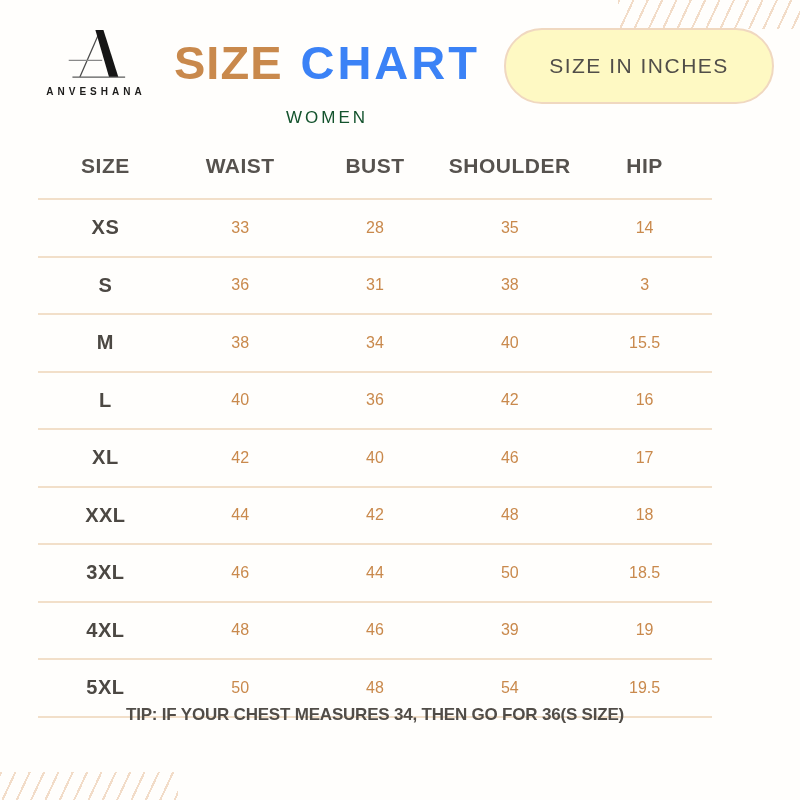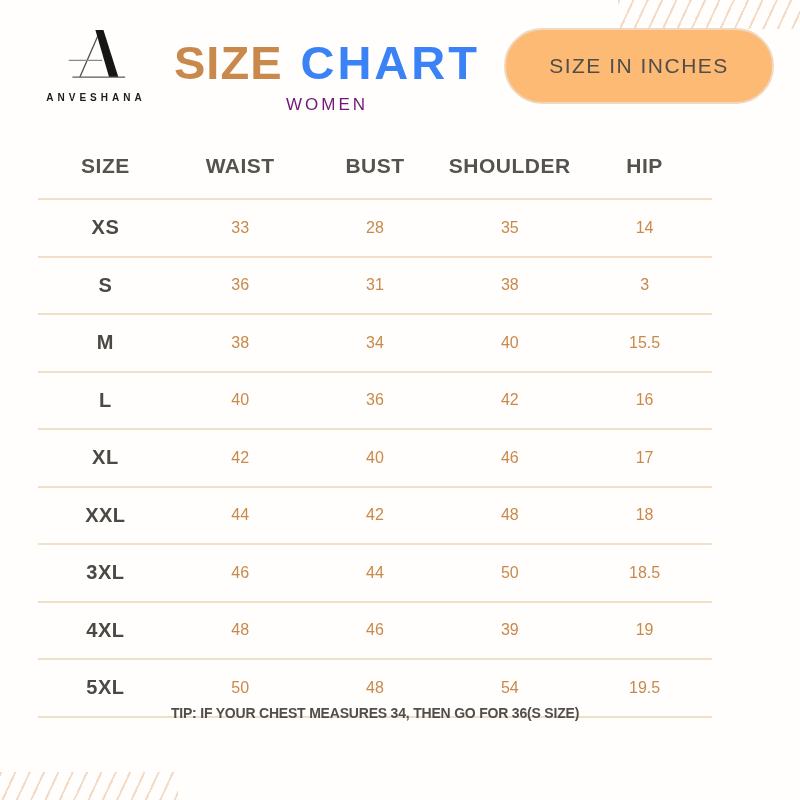--- a/index.html
+++ b/index.html
@@ -12,53 +12,53 @@
   .hatch{
     position:absolute;z-index:0;
     background:repeating-linear-gradient(115deg,#f2dcc8 0 2px,transparent 2px 13px);
   }
   .hatch-tr{top:0;right:0;width:182px;height:29px;}
   .hatch-bl{bottom:0;left:0;width:178px;height:28px;}
 
   
   .logo{position:absolute;left:44px;top:26px;width:104px;text-align:center;z-index:2;}
   .logo-mark{display:block;margin:0 auto;width:62px;height:60px;}
-  .logo-name{margin-top:6px;font-size:10px;font-weight:700;letter-spacing:4px;color:#1d1c1b;}
+  .logo-name{font-size:10px;font-weight:700;letter-spacing:4px;color:#1d1c1b;}
 
   
   .title-block{position:absolute;left:168px;top:38px;width:318px;text-align:center;z-index:2;}
   .title{margin:0;font-size:47px;line-height:1.05;font-weight:700;letter-spacing:1px;white-space:nowrap;}
   .title-accent{color:#c9894c;margin-right:10px;}
   .title-rest{color:#3b82f6;letter-spacing:3px;margin-left:8px;}
-  .subtitle{margin-top:8px;font-size:17px;font-weight:500;letter-spacing:3px;color:#701a75;}
+  .subtitle{margin-top:21px;font-size:17px;font-weight:500;letter-spacing:3px;color:#14532d;}
 
   
   .badge{
     position:absolute;left:504px;top:28px;width:266px;height:72px;z-index:1;
-    border:2px solid #f0d8c0;border-radius:40px;background:#fdba74;
+    border:2px solid #f0d8c0;border-radius:40px;background:#fef9c3;
     display:flex;align-items:center;justify-content:center;
     font-size:21px;letter-spacing:1.5px;color:#514e49;font-weight:500;
   }
 
   
   .size-table{position:absolute;left:38px;top:134px;width:674px;z-index:1;}
   .t-row{
     display:grid;grid-template-columns:repeat(5,1fr);
     height:55.5px;border-bottom:2px solid #f2dfc9;
   }
   .t-head{height:64px;}
   .cell{display:flex;align-items:center;justify-content:center;}
   .cell.head{font-size:21px;font-weight:700;letter-spacing:0.5px;color:#56524e;}
   .cell.size{font-size:20px;font-weight:700;letter-spacing:0.5px;color:#4c4843;}
   .cell.val{font-size:16px;font-weight:400;color:#c9894c;}
 
   
   .tip{
     position:absolute;left:38px;top:705px;width:674px;z-index:1;
-    text-align:center;font-size:14px;font-weight:700;letter-spacing:-0.2px;color:#514d48;
+    text-align:center;font-size:17px;font-weight:700;letter-spacing:-0.2px;color:#514d48;
   }
 </style>
 </head>
 <body>
 
 <div class="page">
 
   <div class="hatch hatch-tr"></div>
   <div class="hatch hatch-bl"></div>
 

